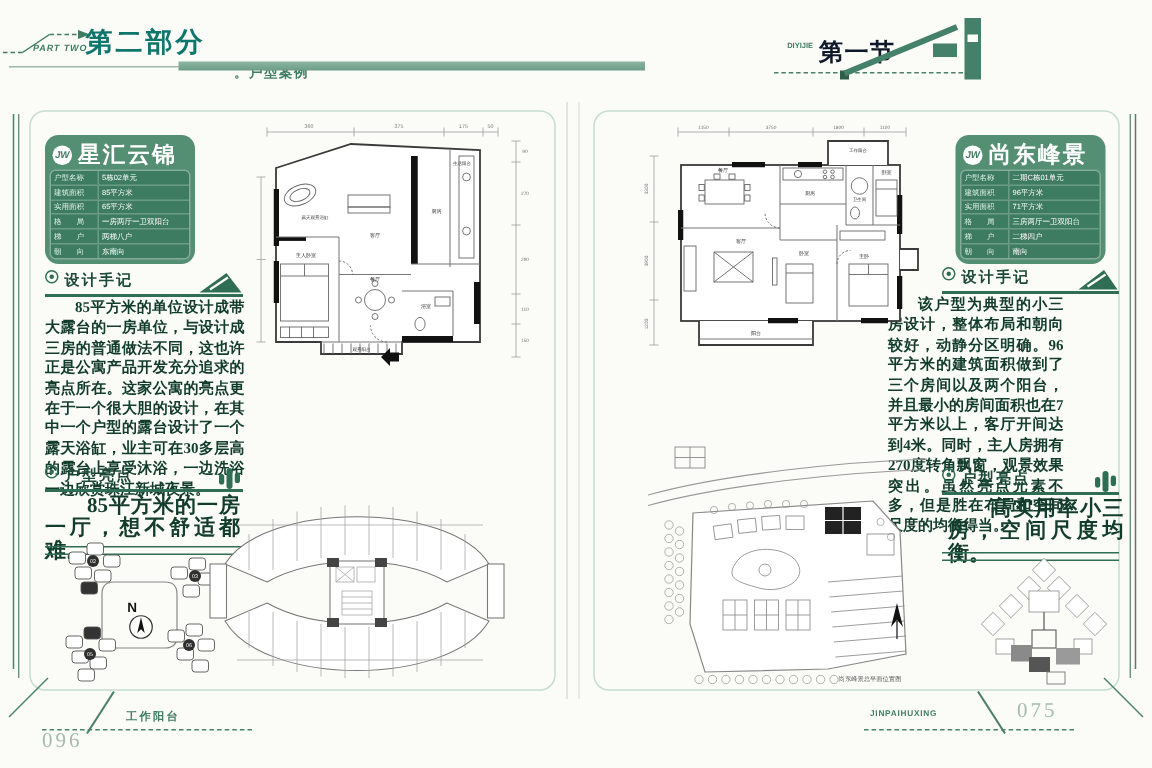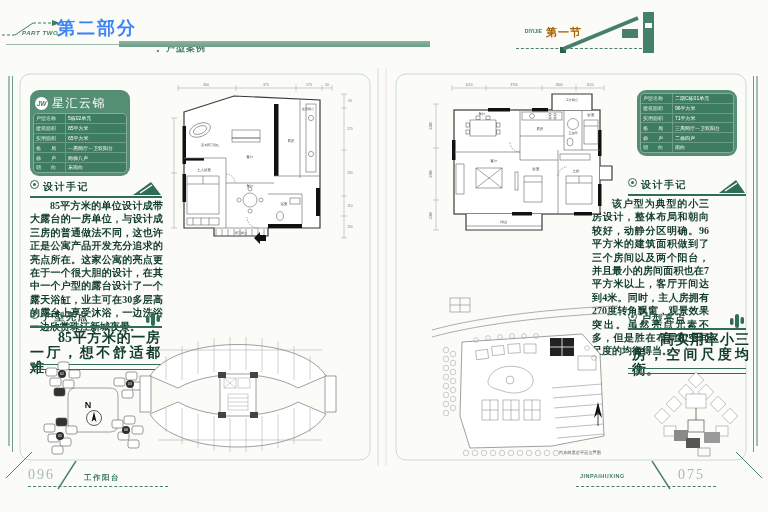--- a/index.html
+++ b/index.html
@@ -4,43 +4,43 @@
 <style>
   html,body{margin:0;padding:0;}
   body{
     width:768px;height:512px;position:relative;overflow:hidden;
     background:#fbfbf7;
     font-family:"Liberation Sans", sans-serif;
   }
   .abs{position:absolute;}
   
   .part-en{left:22px;top:30px;font-size:6px;font-weight:700;font-style:italic;color:#3f7d62;letter-spacing:.6px;}
-  .part-cn{left:57px;top:16px;font-size:18px;font-weight:800;color:#3b82f6;letter-spacing:2px;font-family:"Liberation Serif",serif;}
+  .part-cn{left:57px;top:16px;font-size:18px;font-weight:800;color:#0f766e;letter-spacing:2px;font-family:"Liberation Serif",serif;}
   .part-topic{left:124px;top:42px;font-size:9px;font-weight:700;color:#3f7d62;letter-spacing:1px;margin-left:32px;}
   .hdr-rule-thin{left:6px;top:44px;width:113px;height:1px;background:#9cb9ac;}
   .hdr-bar{left:119px;top:41px;width:311px;height:6px;background:linear-gradient(#8cb5a0,#6d9d87);}
   .sec-en{left:516px;top:28px;width:26px;font-size:5px;line-height:6px;font-weight:700;color:#3f7d62;text-align:right;}
-  .sec-cn{left:546px;top:25px;font-size:11px;font-weight:800;color:#a16207;letter-spacing:1px;font-family:"Liberation Serif",serif;}
+  .sec-cn{left:546px;top:25px;font-size:16px;font-weight:800;color:#0f172a;letter-spacing:1px;font-family:"Liberation Serif",serif;}
   .sec-dash{left:516px;top:48px;width:126px;border-top:1.5px dashed #4b8169;}
   
   .pageno{font-size:14px;color:#a3bcae;font-family:"Liberation Serif",serif;letter-spacing:2px;}
-  .pageno-l{left:28px;top:467px;}
+  .pageno-l{left:28px;top:487px;}
   .pageno-r{left:678px;top:467px;}
   .foot-label-l{left:84px;top:473px;font-size:7.5px;font-weight:800;color:#3f7d62;letter-spacing:1.5px;}
   .foot-label-r{left:580px;top:473px;font-size:5.5px;font-weight:800;color:#3f7d62;letter-spacing:.5px;}
   .dash-l{left:28px;top:486px;width:140px;border-top:1.5px dashed #4b8169;}
   .dash-r{left:576px;top:486px;width:140px;border-top:1.5px dashed #4b8169;}
   
   .card{width:100px;background:#558f73;border-radius:9px;padding:3px;box-sizing:border-box;}
   .card-l{left:30px;top:90px;}
   .card-r{left:637px;top:90px;}
   .card-head{height:18px;display:flex;align-items:center;gap:4px;padding:1px 2px;}
   .logo{width:13px;height:13px;border-radius:50%;background:#fff;color:#3f7d62;
         font-size:6.5px;font-weight:800;font-style:italic;display:flex;align-items:center;justify-content:center;flex:0 0 13px;}
-  .card-title{color:#fff;font-size:12px;font-weight:400;letter-spacing:1.5px;}
+  .card-title{color:#fff;font-size:15px;font-weight:700;letter-spacing:1.5px;}
   .card-table{background:#3e7c62;border-radius:4px;border:1px solid #84ac98;overflow:hidden;}
   .crow{display:flex;align-items:center;height:8.8px;border-bottom:1px solid #6d9c86;}
   .crow:last-child{border-bottom:none;}
   .cl{width:29px;flex:0 0 29px;padding-left:2px;font-size:5px;color:#dff0e7;border-right:1px solid #6d9c86;height:100%;display:flex;align-items:center;}
   .cv{flex:1;font-size:5px;color:#fff;padding-left:2px;white-space:nowrap;overflow:hidden;}
   
   .sec-head{display:flex;align-items:flex-start;gap:4px;}
   .bullet{width:9px;height:9px;border-radius:50%;border:1.6px solid #2f6e54;position:relative;flex:0 0 9px;box-sizing:border-box;}
   .bullet::after{content:"";position:absolute;left:1.6px;top:1.6px;width:3px;height:3px;border-radius:50%;background:#2f6e54;}
   .sec-title{font-size:10px;font-weight:800;color:#1d4a38;letter-spacing:1.5px;font-family:"Liberation Serif",serif;}
@@ -336,20 +336,24 @@
   </g>
   <g fill="#444">
     <rect x="82" y="54" width="8" height="6"></rect>
       <rect x="114" y="54" width="8" height="6"></rect>
     <rect x="82" y="94" width="8" height="6"></rect>
       <rect x="114" y="94" width="8" height="6"></rect>
   </g>
 </svg>
 
 <div class="abs card card-r">
+  <div class="card-head">
+    <div class="logo">JW</div>
+    <div class="card-title">尚东峰景</div>
+  </div>
   <div class="card-table">
     <div class="crow">
         <div class="cl">户型名称</div>
         <div class="cv">二期C栋01单元</div>
       </div>
     <div class="crow">
         <div class="cl">建筑面积</div>
         <div class="cv">96平方米</div>
       </div>
     <div class="crow">

